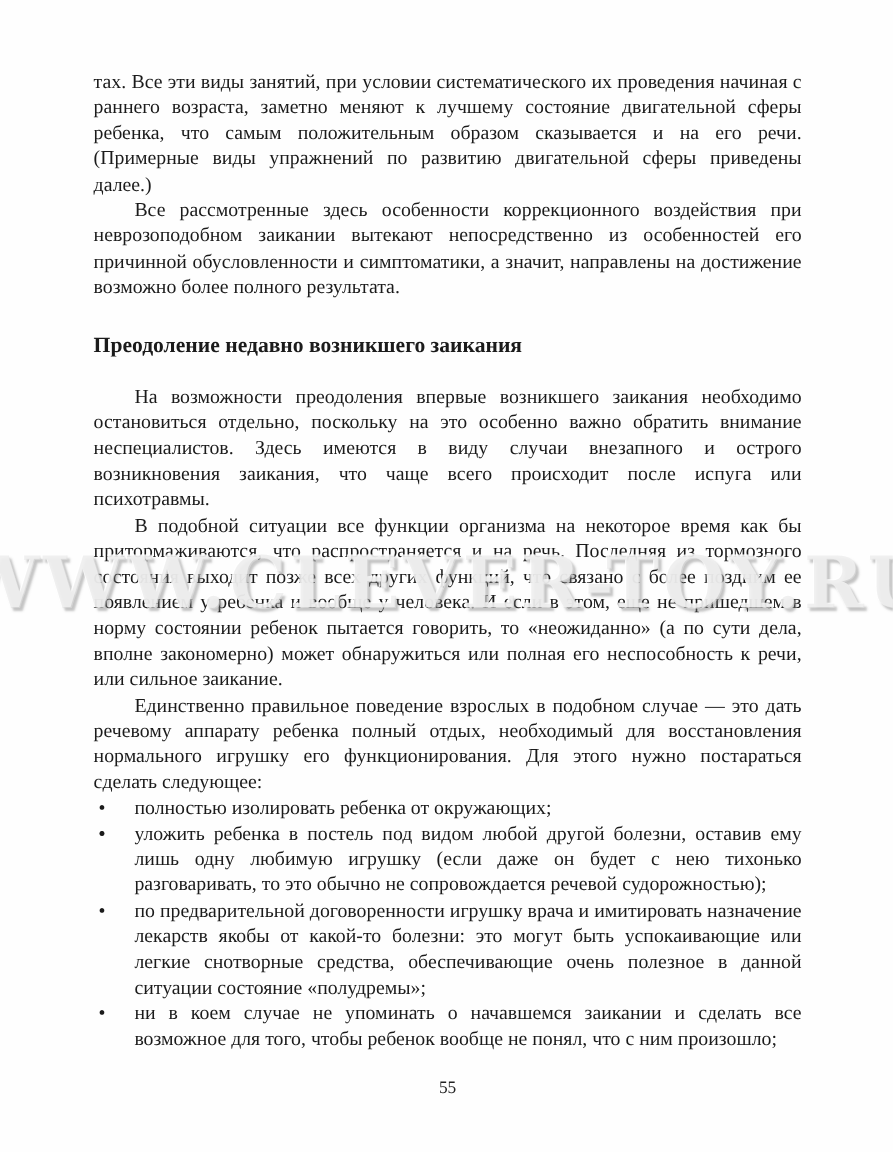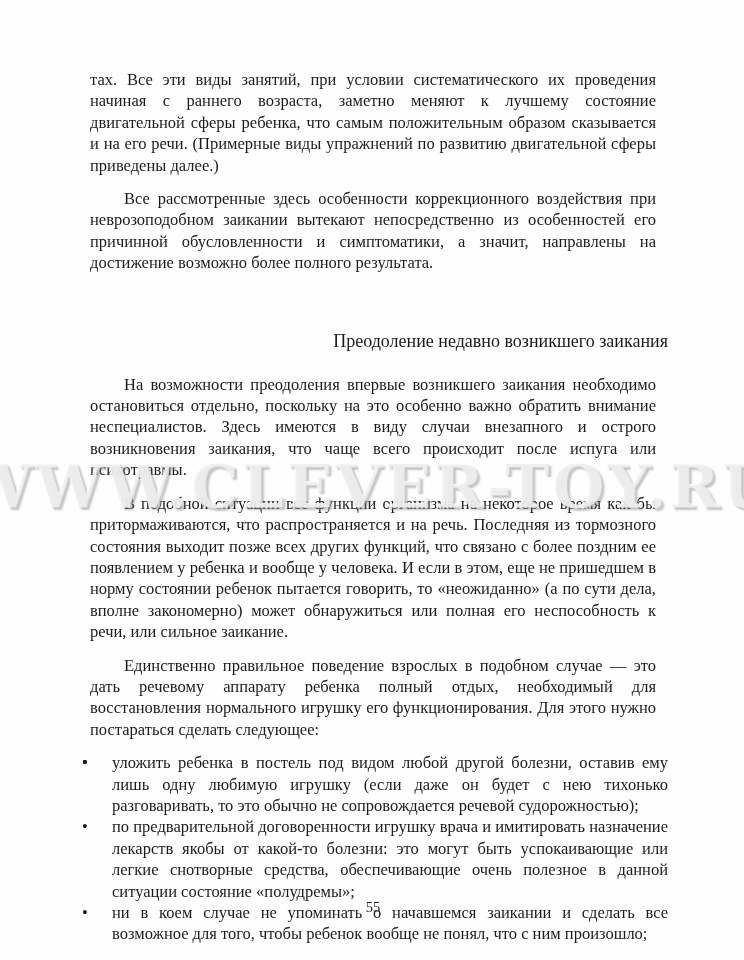--- a/index.html
+++ b/index.html
@@ -24,31 +24,31 @@
   .content {
     position: absolute;
     top: 57px;
     left: 78px;
     width: 590px;
     font-size: 16.5px;
     line-height: 21.4px;
     text-align: justify;
   }
   .content p {
-    margin: 12px;
+    margin: 0;
     text-indent: 34px;
   }
   .content p.no-indent {
     text-indent: 0;
   }
   h2.section-heading {
     font-size: 18px;
-    font-weight: normal;
-    text-align: right;
-    margin: 56px 0 22px 0;
+    font-weight: bold;
+    text-align: left;
+    margin: 26px 0 22px 0;
     line-height: 22px;
     text-indent: 0;
   }
   ul.instruction-list {
     list-style: none;
     margin: 0;
     padding: 0;
   }
   ul.instruction-list li {
     position: relative;
@@ -97,20 +97,21 @@
 
     <h2 class="section-heading">Преодоление недавно возникшего заикания</h2>
 
     <p>На возможности преодоления впервые возникшего заикания необходимо остановиться отдельно, поскольку на это особенно важно обратить внимание неспециалистов. Здесь имеются в виду случаи внезапного и острого возникновения заикания, что чаще всего происходит после испуга или психотравмы.</p>
     <p>В подобной ситуации все функции организма на некоторое время как бы притормаживаются, что распространяется и на речь. Последняя из тормозного состояния выходит позже всех других функций, что связано с более поздним ее появлением у ребенка и вообще у человека. И если в этом, еще не пришедшем в норму состоянии ребенок пытается говорить, то «неожиданно» (а по сути дела, вполне закономерно) может обнаружиться или полная его неспособность к речи, или сильное заикание.</p>
     <p>Единственно правильное поведение взрослых в подобном случае — это дать речевому аппарату ребенка полный отдых, необходимый для восстановления нормального игрушку его функционирования. Для этого нужно постараться сделать следующее:</p>
 
     <ul class="instruction-list">
       <li>
         <span class="bullet-marker">•</span>
+        <span>полностью изолировать ребенка от окружающих;</span>
       </li>
       <li>
         <span class="bullet-marker">•</span>
       </li>
       <li>
         <span class="bullet-marker">•</span>
         <span>уложить ребенка в постель под видом любой другой болезни, оставив ему лишь одну любимую игрушку (если даже он будет с нею тихонько разговаривать, то это обычно не сопровождается речевой судорожностью);</span>
       </li>
       <li>
         <span class="bullet-marker">•</span>

